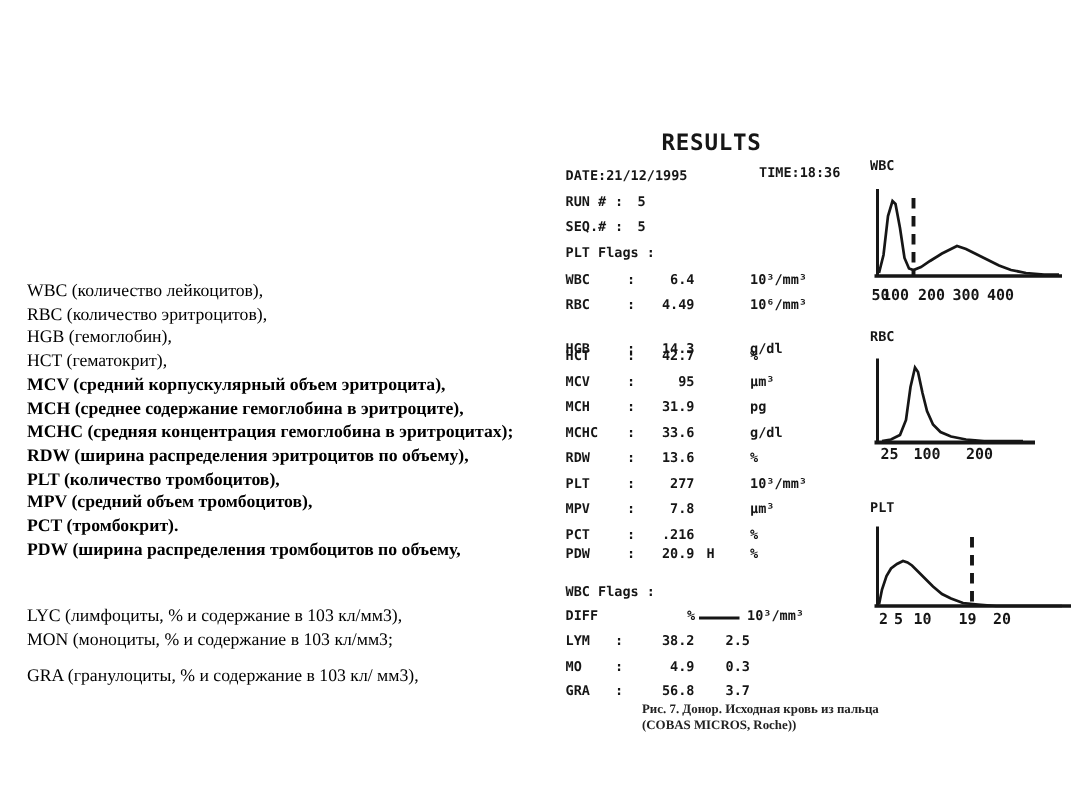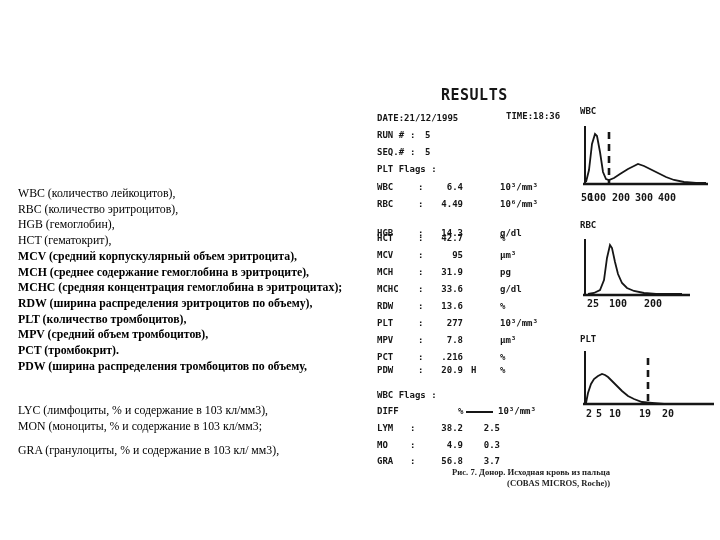--- a/index.html
+++ b/index.html
@@ -33,21 +33,21 @@
   .drow{position:absolute;left:377px;width:210px;height:12px;}
   .drow .lbl{position:absolute;left:0;}
   .drow .col{position:absolute;left:33px;}
   .drow .pct{position:absolute;left:48px;width:38px;text-align:right;}
   .drow .av{position:absolute;left:100px;width:23px;text-align:right;}
 
   .diffline{position:absolute;left:89px;top:5px;width:27px;
             border-top:2px solid #161616;}
 
   .caption{position:absolute;left:428px;top:467px;width:182px;
-           text-align:right;font-size:8.6px;font-weight:bold;
+           text-align:left;font-size:8.6px;font-weight:bold;
            line-height:10.6px;color:#222;}
 
   
   .chart{position:absolute;}
   .chart .clabel{position:absolute;left:6px;top:2px;
                  font-family:"DejaVu Sans Mono", monospace;font-weight:700;
                  font-size:9px;color:#161616;}
   .chart svg{position:absolute;left:0;}
   .tick{position:absolute;transform:translateX(-50%);
         font-family:"DejaVu Sans Mono", monospace;font-weight:700;

